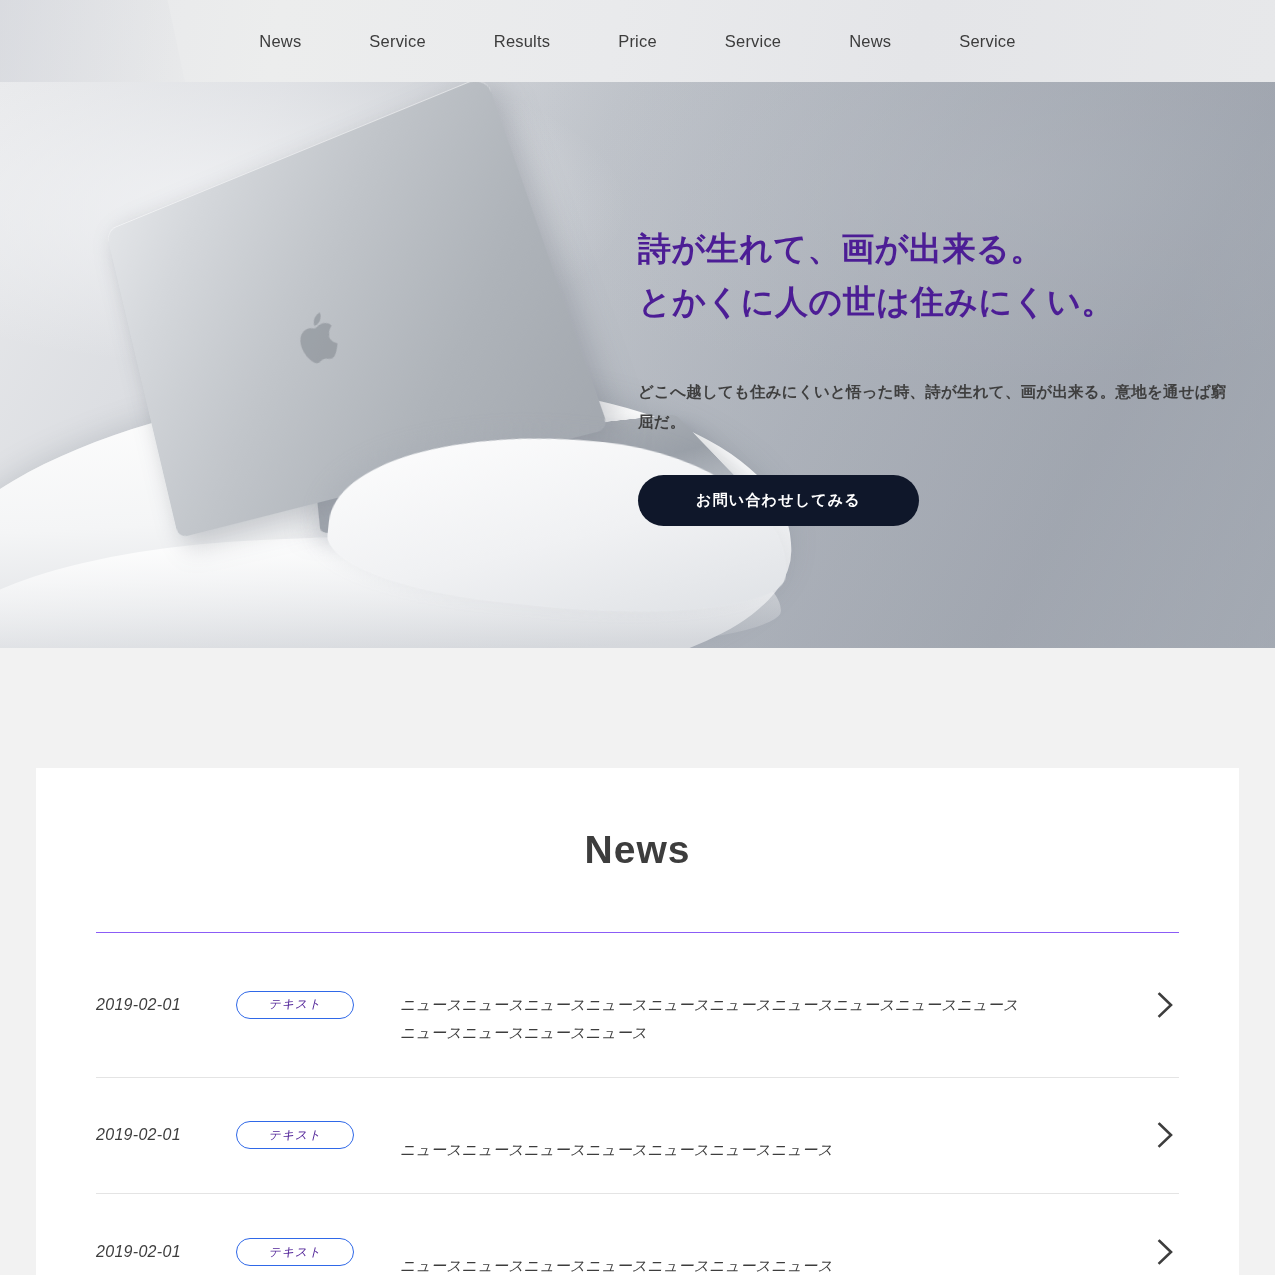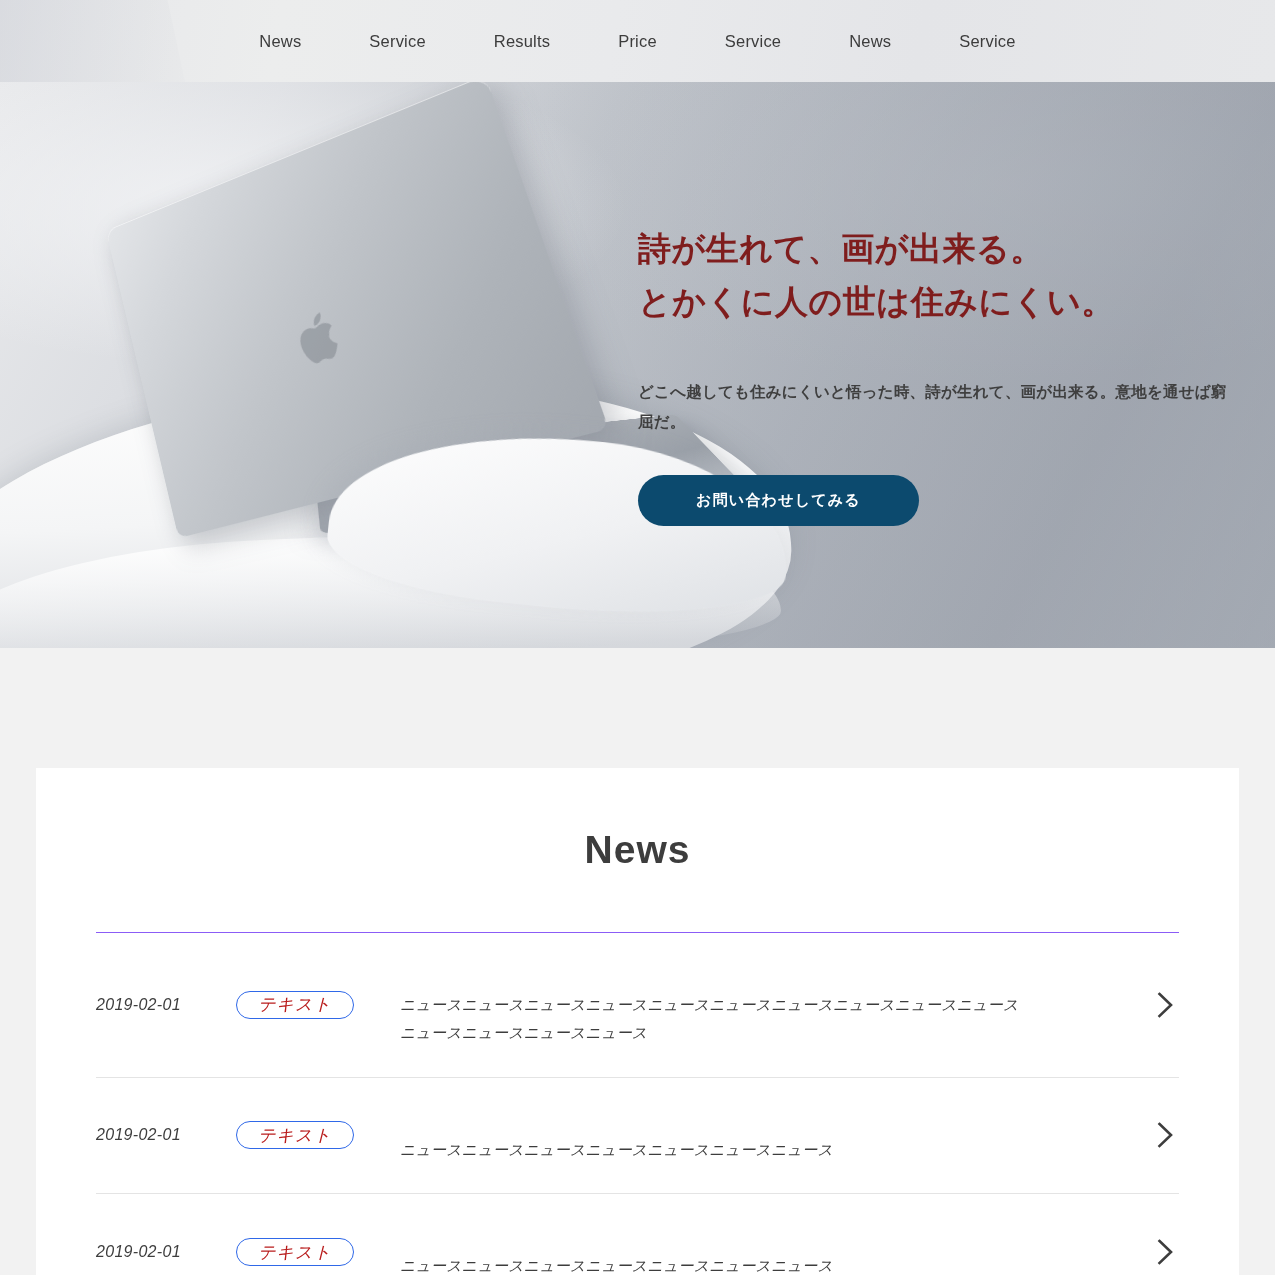--- a/index.html
+++ b/index.html
@@ -157,39 +157,39 @@
   .hero-copy{
     position:absolute;
     left:638px; top:140px;
     width:600px;
   }
   .hero-title{
     font-size:33px;
     font-weight:700;
     line-height:1.62;
     letter-spacing:.5px;
-    color:#7f1d1d;
+    color:#4c1d95;
   }
   .hero-desc{
     margin-top:48px;
     font-size:15.5px;
     font-weight:700;
     line-height:1.95;
     letter-spacing:.2px;
     color:#3f3f3f;
     width:592px;
   }
   .cta{
     display:flex;
     align-items:center;
     justify-content:center;
     margin-top:38px;
     width:281px;
     height:51px;
-    background:#0c4a6e;
+    background:#0f172a;
     color:#ffffff;
     border:none;
     border-radius:26px;
     font-family:inherit;
     font-size:15px;
     font-weight:700;
     letter-spacing:1.2px;
     cursor:pointer;
   }
 
@@ -235,23 +235,23 @@
   }
   .news-tag{
     flex:0 0 auto;
     width:118px;
     height:28px;
     border:1.6px solid #2f68e8;
     border-radius:16px;
     display:flex;
     align-items:center;
     justify-content:center;
-    font-size:17px;
+    font-size:12px;
     letter-spacing:1px;
-    color:#b91c1c;
+    color:#4c1d95;
     margin-right:46px;
   }
   .news-text{
     flex:1 1 auto;
     font-size:15px;
     line-height:1.85;
     letter-spacing:.2px;
     color:#3d3d3d;
     padding-right:60px;
     max-width:680px;

